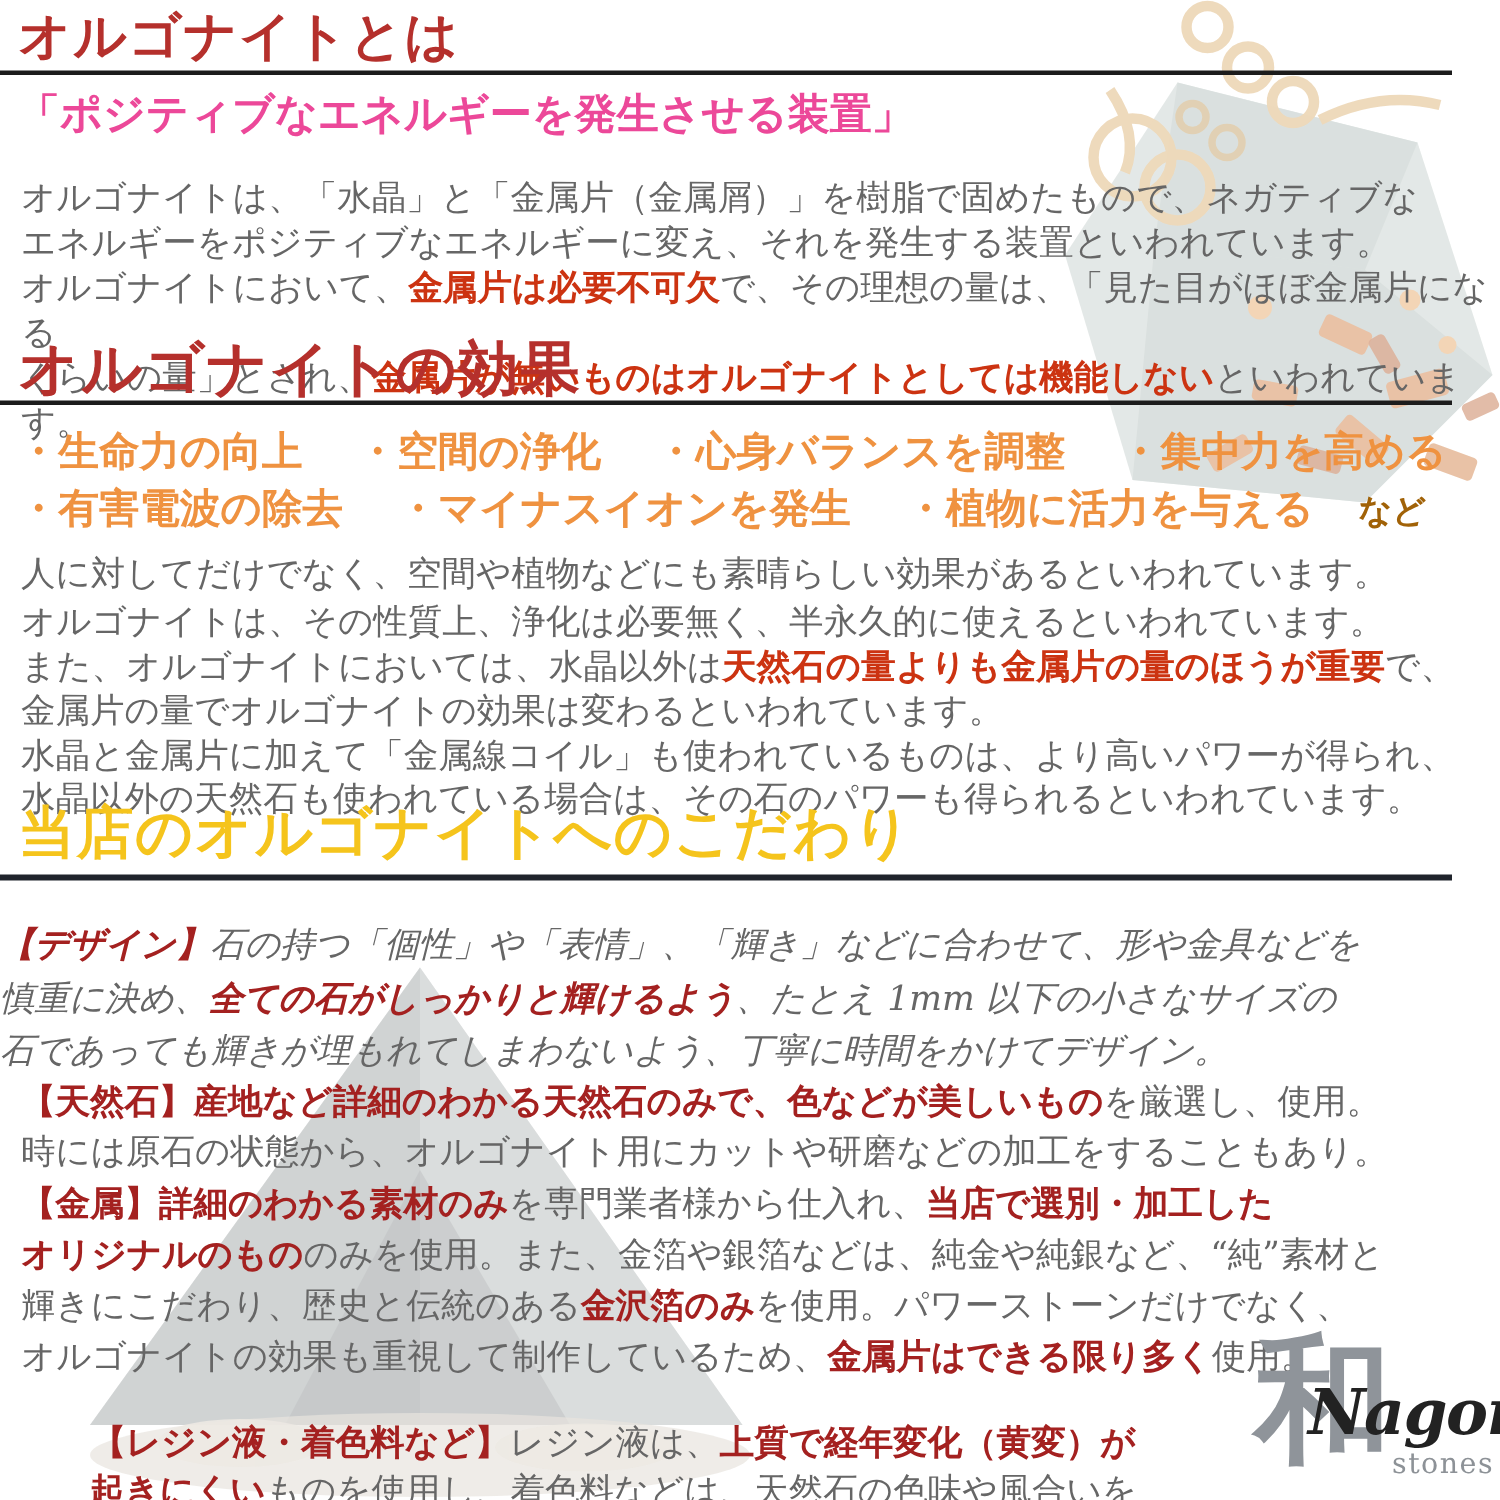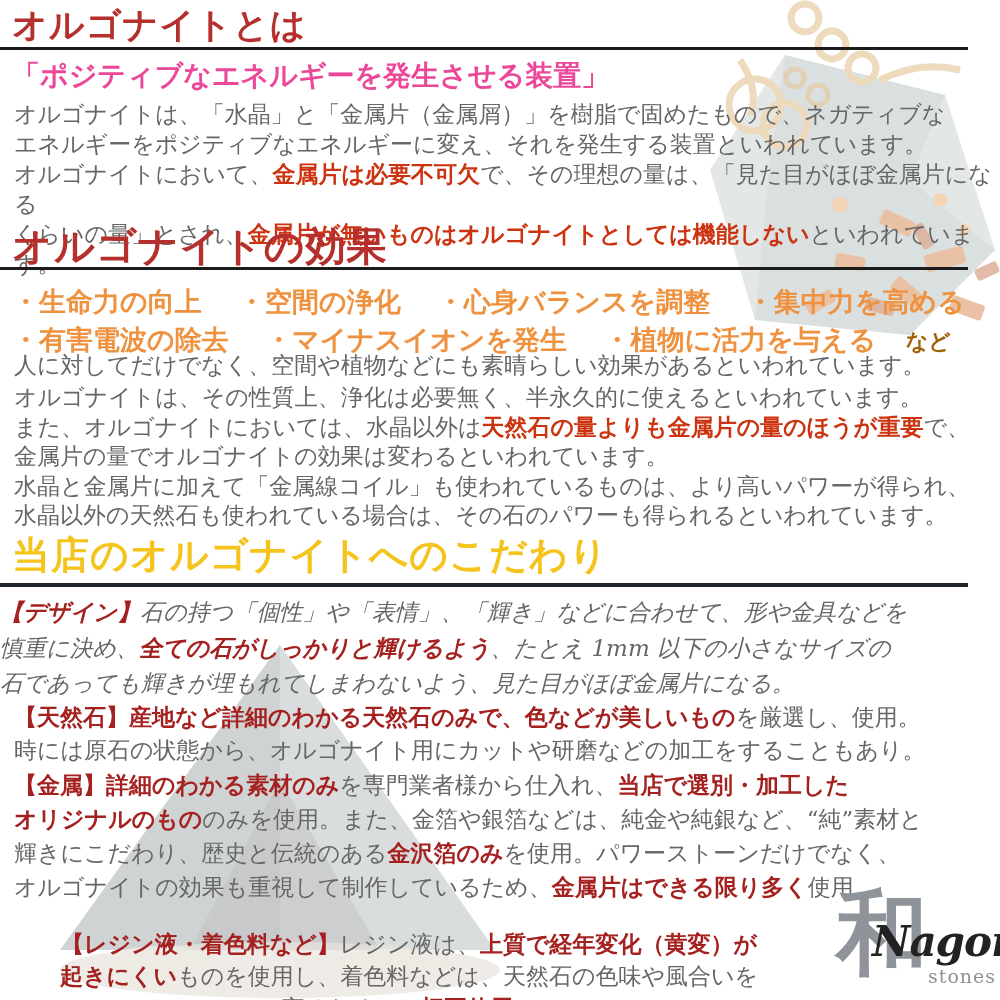--- a/index.html
+++ b/index.html
@@ -5,21 +5,21 @@
   html,body{margin:0;padding:0;}
   body{
     width:1000px;height:1000px;background:#ffffff;overflow:hidden;position:relative;
     font-family:"DejaVu Serif","Liberation Serif",serif;color:#666666;
   }
   .abs{position:absolute;}
   .bg{pointer-events:none;}
   h1,h2,p{margin:0;padding:0;}
   .sec-title{font-weight:bold;color:#b5302c;letter-spacing:1px;line-height:1.1;}
   .rule{background:#1c1c1c;height:3px;left:0;width:968px;}
-  .body-text{font-size:23px;line-height:30px;white-space:pre-line;color:#666666;width:982px;}
+  .body-text{font-size:23px;line-height:30px;white-space:pre-line;color:#666666;width:982px;margin-top:18px;}
   .seg-n{color:#666666;}
   .seg-r{color:#cc3311;font-weight:bold;}
   .seg-d{color:#a42120;font-weight:bold;}
   .seg-o{color:#ef9240;font-weight:bold;}
   .seg-osm{color:#a16207;font-weight:bold;font-size:22px;}
   #title1{top:6px;left:12px;font-size:35px;}
   #rule1{top:47px;}
   #subtitle1{top:57px;left:12px;font-size:28px;font-weight:bold;color:#ec4899;}
   #intro{top:99px;left:14px;}
   #title2{top:224px;left:12px;font-size:40px;}
@@ -110,21 +110,21 @@
 <p class="abs body-text" id="para2"><span class="seg-n">オルゴナイトは、その性質上、浄化は必要無く、半永久的に使えるといわれています。
 また、オルゴナイトにおいては、水晶以外は</span><span class="seg-r">天然石の量よりも金属片の量のほうが重要</span><span class="seg-n">で、
 金属片の量でオルゴナイトの効果は変わるといわれています。</span></p>
 <p class="abs body-text" id="para3">水晶と金属片に加えて「金属線コイル」も使われているものは、より高いパワーが得られ、
 水晶以外の天然石も使われている場合は、その石のパワーも得られるといわれています。</p>
 
 <h1 class="abs sec-title" id="title3">当店のオルゴナイトへのこだわり</h1>
 <div class="abs rule" id="rule3"></div>
 <p class="abs body-text" id="design"><span class="seg-d">【デザイン】</span><span class="seg-n">石の持つ「個性」や「表情」、「輝き」などに合わせて、形や金具などを
 慎重に決め、</span><span class="seg-d">全ての石がしっかりと輝けるよう</span><span class="seg-n">、たとえ 1mm 以下の小さなサイズの
-石であっても輝きが埋もれてしまわないよう、見た目がほぼ金属片になる。</span></p>
+石であっても輝きが埋もれてしまわないよう、丁寧に時間をかけてデザイン。</span></p>
 <p class="abs body-text" id="stone"><span class="seg-d">【天然石】</span><span class="seg-d">産地など詳細のわかる天然石のみで、色などが美しいもの</span><span class="seg-n">を厳選し、使用。
 時には原石の状態から、オルゴナイト用にカットや研磨などの加工をすることもあり。</span></p>
 <p class="abs body-text" id="metal"><span class="seg-d">【金属】</span><span class="seg-d">詳細のわかる素材のみ</span><span class="seg-n">を専門業者様から仕入れ、</span><span class="seg-d">当店で選別・加工した
 オリジナルのもの</span><span class="seg-n">のみを使用。また、金箔や銀箔などは、純金や純銀など、“純”素材と
 輝きにこだわり、歴史と伝統のある</span><span class="seg-d">金沢箔のみ</span><span class="seg-n">を使用。パワーストーンだけでなく、
 オルゴナイトの効果も重視して制作しているため、</span><span class="seg-d">金属片はできる限り多く</span><span class="seg-n">使用。</span></p>
 <p class="abs body-text" id="resin"><span class="seg-d">【レジン液・着色料など】</span><span class="seg-n">レジン液は、</span><span class="seg-d">上質で経年変化（黄変）が
 起きにくい</span><span class="seg-n">ものを使用し、着色料などは、天然石の色味や風合いを
 守るため、</span><span class="seg-d">一切不使用</span><span class="seg-n">。</span></p>
 

